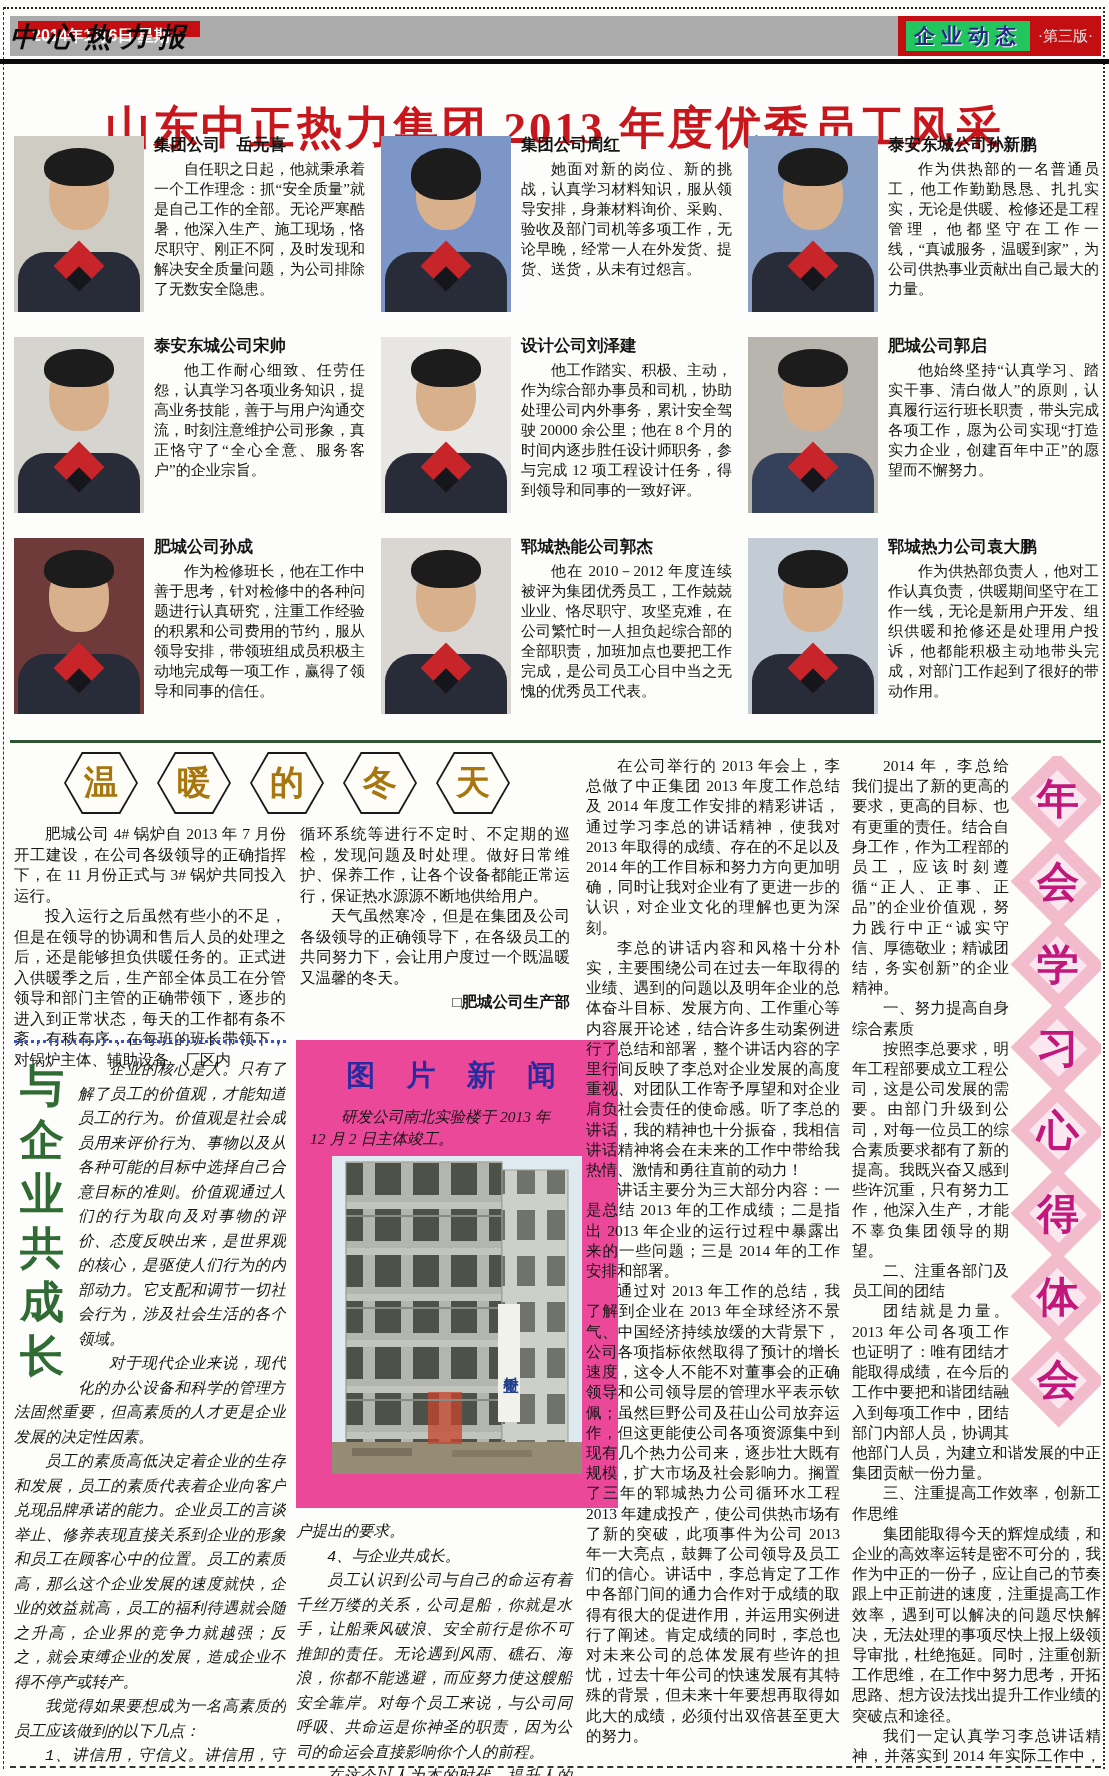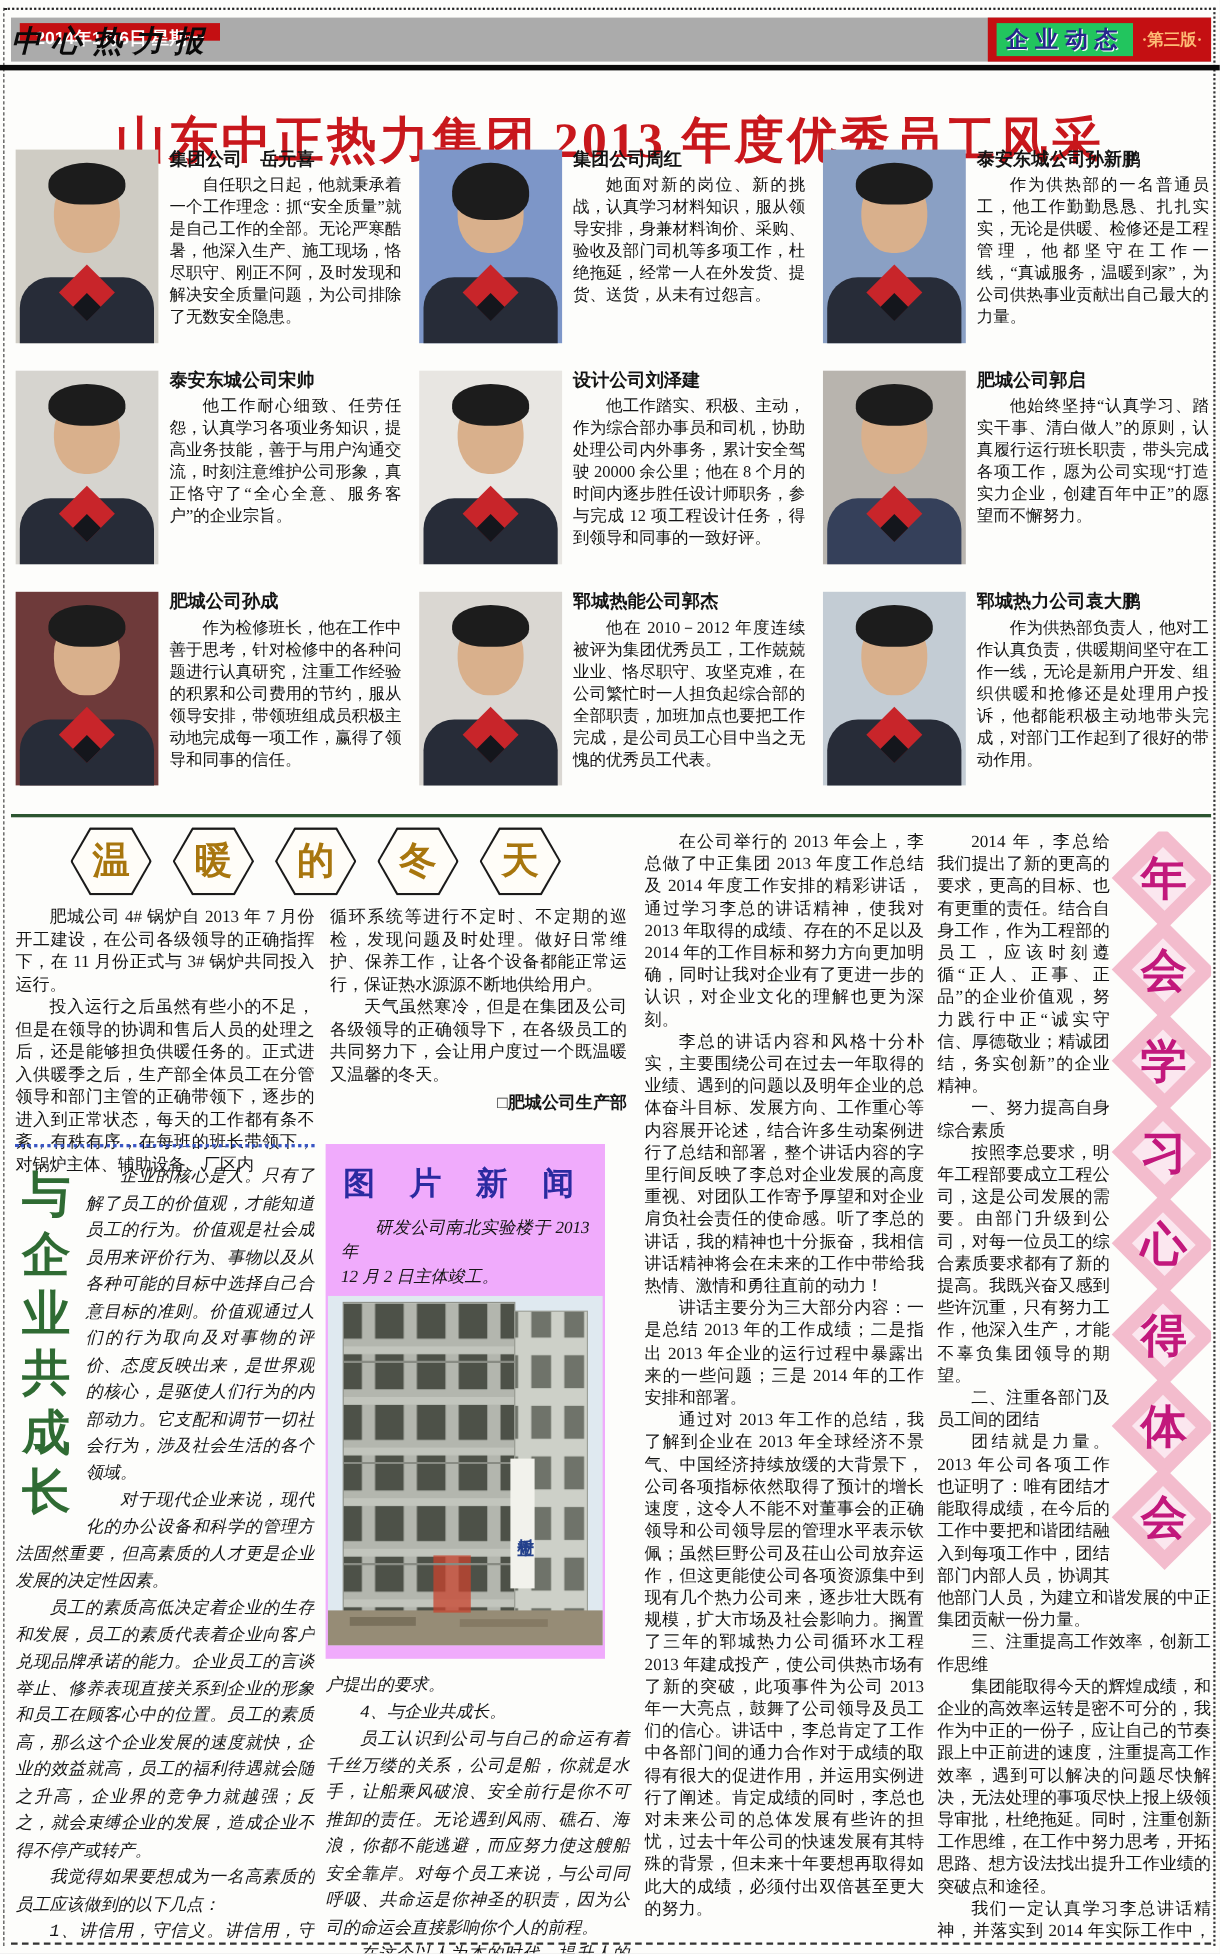--- a/index.html
+++ b/index.html
@@ -13,21 +13,21 @@
   
   .masthead{position:absolute;top:16px;left:10px;right:8px;height:40px;background:#ababab;}
   .m-date{position:absolute;left:8px;top:5px;height:16px;line-height:30px;background:#c40f12;color:#fff;
           padding:0 14px;font-size:16px;font-weight:bold;font-family:"Liberation Sans",sans-serif;}
   .m-title{position:absolute;left:0;right:0;top:3px;text-align:left;font-size:27px;font-weight:bold;
            font-style:italic;letter-spacing:10px;color:#0a0a0a;}
   .m-right{position:absolute;right:0;top:0;height:40px;background:#c40f12;display:flex;align-items:center;
            padding:0 8px;gap:8px;}
   .m-sec{background:#22c55e;color:#26268c;font-weight:bold;font-size:21px;letter-spacing:6px;
          padding:1px 8px;text-shadow:1px 1px 0 #fff;}
-  .m-ed{color:#fdba74;font-size:15px;font-weight:bold;}
+  .m-ed{color:#e5e5e5;font-size:15px;font-weight:normal;}
   .m-rule{position:absolute;top:59px;left:0;right:0;height:5px;background:#0a0a0a;}
 
   .headline{position:absolute;top:68px;left:0;right:0;text-align:center;color:#c8171c;
             font-size:45px;font-weight:bold;letter-spacing:3px;}
 
   
   .pgrid{position:absolute;top:134px;left:14px;right:10px;display:grid;
          grid-template-columns:repeat(3,1fr);column-gap:16px;grid-auto-rows:201px;}
   .profile{overflow:hidden;}
   .photo{position:relative;width:130px;height:176px;float:left;margin:2px 10px 2px 0;overflow:hidden;}
@@ -61,21 +61,21 @@
 
   .bluedots{position:absolute;top:1040px;left:14px;width:272px;border-top:3px dotted #3a56c4;}
 
   
   .kai{font-style:italic;}
   .kai .t{font-size:15.5px;line-height:24.5px;font-family:Liberation Mono, monospace;}
   .grow-title{float:left;width:56px;margin:4px 8px 4px 0;}
   .gchar{color:#2f6b33;font-size:44px;font-weight:bold;line-height:50px;text-align:center;margin-bottom:4px;font-style:normal;}
 
   
-  .pnews{position:absolute;top:1040px;left:296px;width:254px;height:468px;background:#f0abfc;}
+  .pnews{position:absolute;top:1040px;left:296px;width:322px;height:468px;background:#ec4899;}
   .pn-title{text-align:center;margin-top:16px;color:#2a2aa0;font-size:29px;font-weight:bold;letter-spacing:12px;}
   .pn-cap{margin:10px 14px 6px 14px;font-size:15.5px;line-height:22px;font-style:italic;text-align:justify;}
   .pn-cap .l1{text-indent:2em;}
   .bphoto{position:relative;width:250px;height:318px;margin:0 auto;}
   .banner{position:absolute;right:62px;top:148px;width:22px;height:118px;background:#f2f2ec;
           color:#24418c;writing-mode:vertical-rl;text-orientation:upright;font-size:15px;font-weight:bold;
           text-align:center;padding-top:4px;box-sizing:border-box;}
 
   
   .ann .t{font-size:15.5px;line-height:20.2px;}
@@ -120,21 +120,21 @@
     </div>
     <div class="profile">
       <div class="photo" style="background:#7d96c8">
           <div class="head"></div>
           <div class="hair" style="height:52px;"></div>
           <div class="torso"></div>
           <div class="collar"></div>
           <div class="vneck"></div>
         </div>
       <p class="pname">集团公司周红</p>
-      <p class="ptext">她面对新的岗位、新的挑战，认真学习材料知识，服从领导安排，身兼材料询价、采购、验收及部门司机等多项工作，杜绝拖延，经常一人在外发货、提货、送货，从未有过怨言。</p>
+      <p class="ptext">她面对新的岗位、新的挑战，认真学习材料知识，服从领导安排，身兼材料询价、采购、验收及部门司机等多项工作，无论早晚，经常一人在外发货、提货、送货，从未有过怨言。</p>
     </div>
     <div class="profile">
       <div class="photo" style="background:#8aa0c4">
           <div class="head"></div>
           <div class="hair"></div>
           <div class="torso"></div>
           <div class="collar"></div>
           <div class="vneck"></div>
         </div>
       <p class="pname">泰安东城公司孙新鹏</p>

